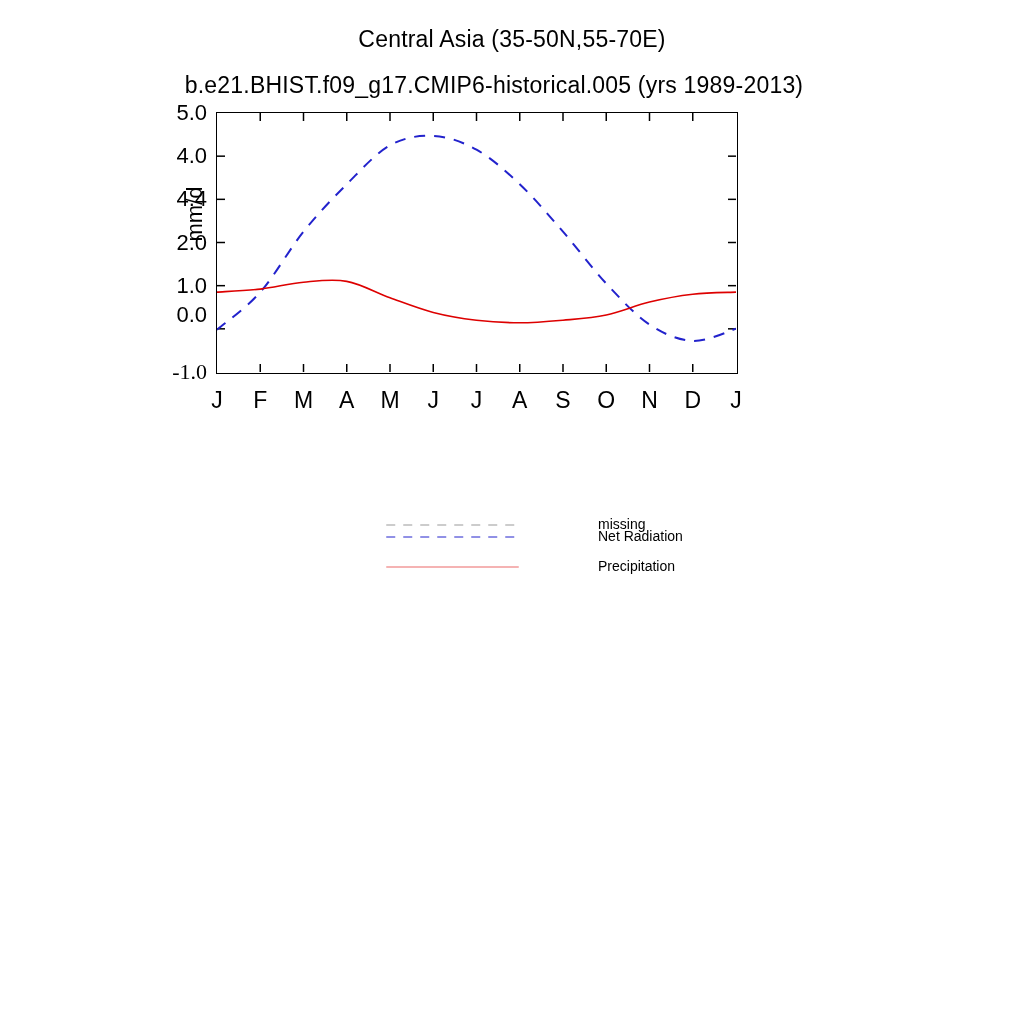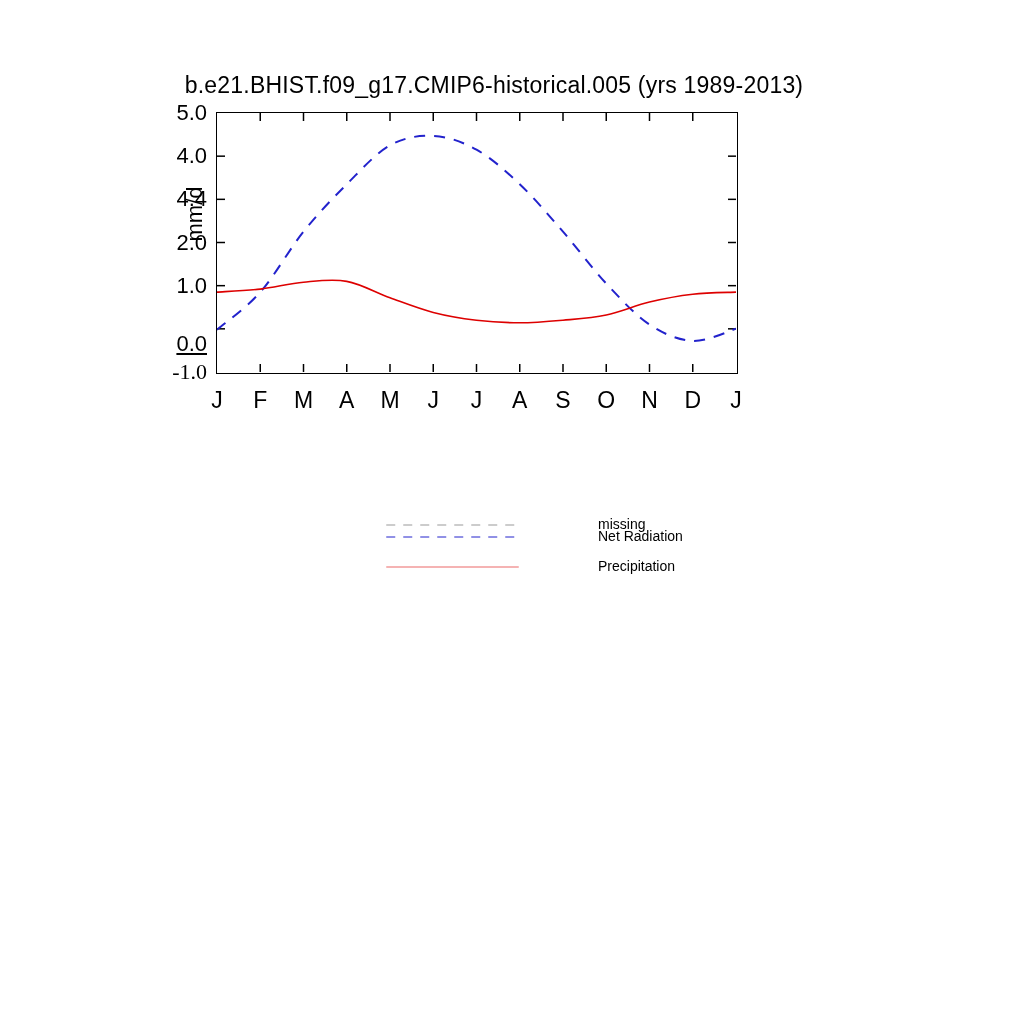--- a/index.html
+++ b/index.html
@@ -105,32 +105,33 @@
     line-height: 20px;
     white-space: nowrap;
   }
   svg { display: block; }
 </style>
 </head>
 <body>
 
 <div class="figure">
 
+  <div class="title-main">Central Asia (35-50N,55-70E)</div>
   <div class="title-sub">b.e21.BHIST.f09_g17.CMIP6-historical.005 (yrs 1989-2013)</div>
 
   <div class="plot-area">
     <div class="ylabel">mm/d</div>
 
     <div id="ytick-container">
         <div class="ytick-label" style="top: 0px;">5.0</div>
         <div class="ytick-label" style="top: 43.1667px;">4.0</div>
         <div class="ytick-label" style="top: 86.3333px;">4.4</div>
         <div class="ytick-label" style="top: 129.5px;">2.0</div>
         <div class="ytick-label" style="top: 172.667px;">1.0</div>
-        <div class="ytick-label" style="top: 231px; text-decoration: underline;">0.0</div>
+        <div class="ytick-label" style="top: 202px;">0.0</div>
         <div class="ytick-label" style="top: 259px; font-family: Liberation Serif, serif;">-1.0</div>
       </div>
     <div id="xtick-container">
         <div class="xtick-label" style="left: 0px;">J</div>
         <div class="xtick-label" style="left: 43.25px;">F</div>
         <div class="xtick-label" style="left: 86.5px;">M</div>
         <div class="xtick-label" style="left: 129.75px;">A</div>
         <div class="xtick-label" style="left: 173px;">M</div>
         <div class="xtick-label" style="left: 216.25px;">J</div>
         <div class="xtick-label" style="left: 259.5px;">J</div>

